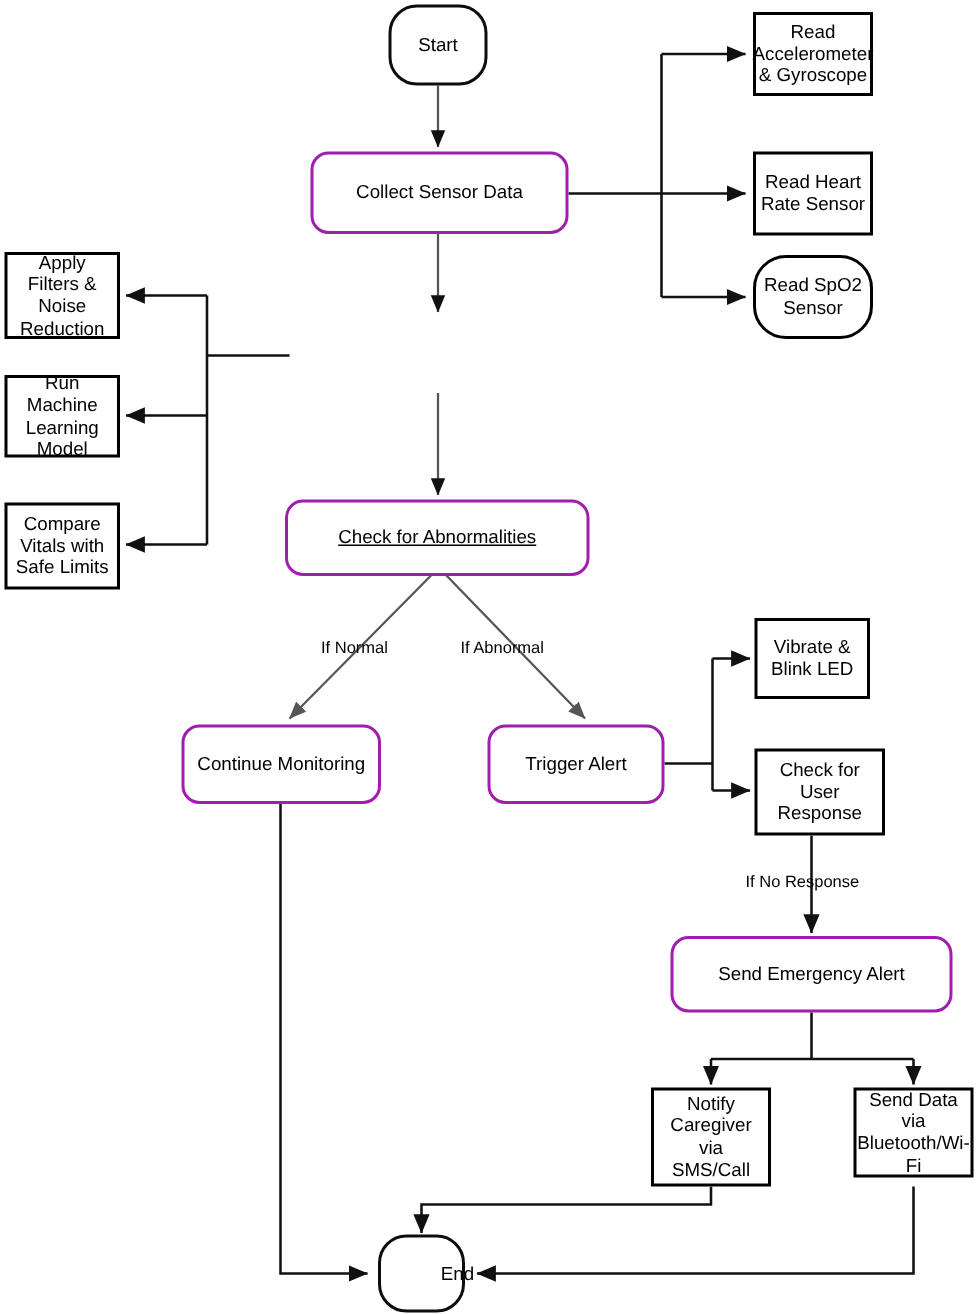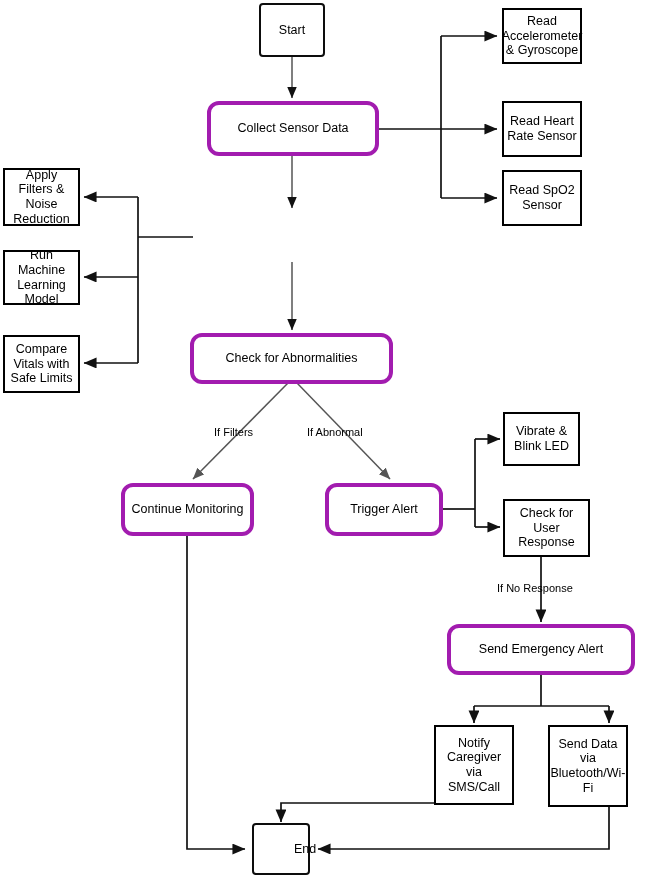--- a/index.html
+++ b/index.html
@@ -30,27 +30,27 @@
     display: flex;
     align-items: center;
     justify-content: center;
     text-align: center;
     background: #ffffff;
     color: #000000;
     line-height: 1.18;
     z-index: 2;
   }
   .node.rounded {
-    border: 4px solid #a21caf;
+    border: 2px solid #a21caf;
     border-radius: 12px;
     font-size: 12.5px;
   }
   .node.terminator {
     border: 2px solid #0d0d0d;
-    border-radius: 4px;
+    border-radius: 19px;
     font-size: 12.5px;
   }
   .node.rect {
     border: 2.5px solid #000000;
     border-radius: 0;
     font-size: 12.5px;
   }
   .node span {
     display: block;
     padding: 0 3px;
@@ -135,38 +135,38 @@
   </div>
 
   <div class="node rect" style="left:502px; top:8px; width:80px; height:56px;">
     <span>Read Accelerometer &amp; Gyroscope</span>
   </div>
 
   <div class="node rect" style="left:502px; top:101px; width:80px; height:56px;">
     <span>Read Heart Rate Sensor</span>
   </div>
 
-  <div class="node rect" style="left:502px; top:170px; width:80px; height:56px;">
+  <div class="node rect" style="left:502px; top:170px; width:80px; height:56px;border-radius:22px;">
     <span>Read SpO2 Sensor</span>
   </div>
 
 
   <div class="node rect" style="left:3px; top:168px; width:77px; height:58px;">
     <span>Apply Filters &amp; Noise Reduction</span>
   </div>
 
   <div class="node rect" style="left:3px; top:250px; width:77px; height:55px;">
     <span>Run Machine Learning Model</span>
   </div>
 
   <div class="node rect" style="left:3px; top:335px; width:77px; height:58px;">
     <span>Compare Vitals with Safe Limits</span>
   </div>
 
-  <div class="node rounded" style="left:190px; top:333px; width:203px; height:51px;">
+  <div class="node rounded" style="left:190px; top:333px; width:203px; height:51px;text-decoration:underline;">
     <span>Check for Abnormalities</span>
   </div>
 
   <div class="node rounded" style="left:121px; top:483px; width:133px; height:53px;text-align:center;">
     <span>Continue Monitoring</span>
   </div>
 
   <div class="node rounded" style="left:325px; top:483px; width:118px; height:53px;">
     <span>Trigger Alert</span>
   </div>
@@ -176,31 +176,31 @@
   </div>
 
   <div class="node rect" style="left:503px; top:499px; width:87px; height:58px;">
     <span>Check for User Response</span>
   </div>
 
   <div class="node rounded" style="left:447px; top:624px; width:188px; height:51px;">
     <span>Send Emergency Alert</span>
   </div>
 
-  <div class="node rect" style="left:434px; top:725px; width:80px; height:80px;">
+  <div class="node rect" style="left:434px; top:725px; width:80px; height:66px;">
     <span>Notify Caregiver via SMS/Call</span>
   </div>
 
-  <div class="node rect" style="left:548px; top:725px; width:80px; height:82px;">
+  <div class="node rect" style="left:569px; top:725px; width:80px; height:60px;">
     <span>Send Data via Bluetooth/Wi-Fi</span>
   </div>
 
   <div class="node terminator" style="left:252px; top:823px; width:58px; height:52px;padding-left:48px;">
     <span>End</span>
   </div>
 
-  <div class="edge-label" style="left:214px; top:426px;">If Filters</div>
+  <div class="edge-label" style="left:214px; top:426px;">If Normal</div>
 
   <div class="edge-label" style="left:307px; top:426px;">If Abnormal</div>
 
   <div class="edge-label" style="left:497px; top:582px;">If No Response</div>
 
 </div>
 
 </body></html>

